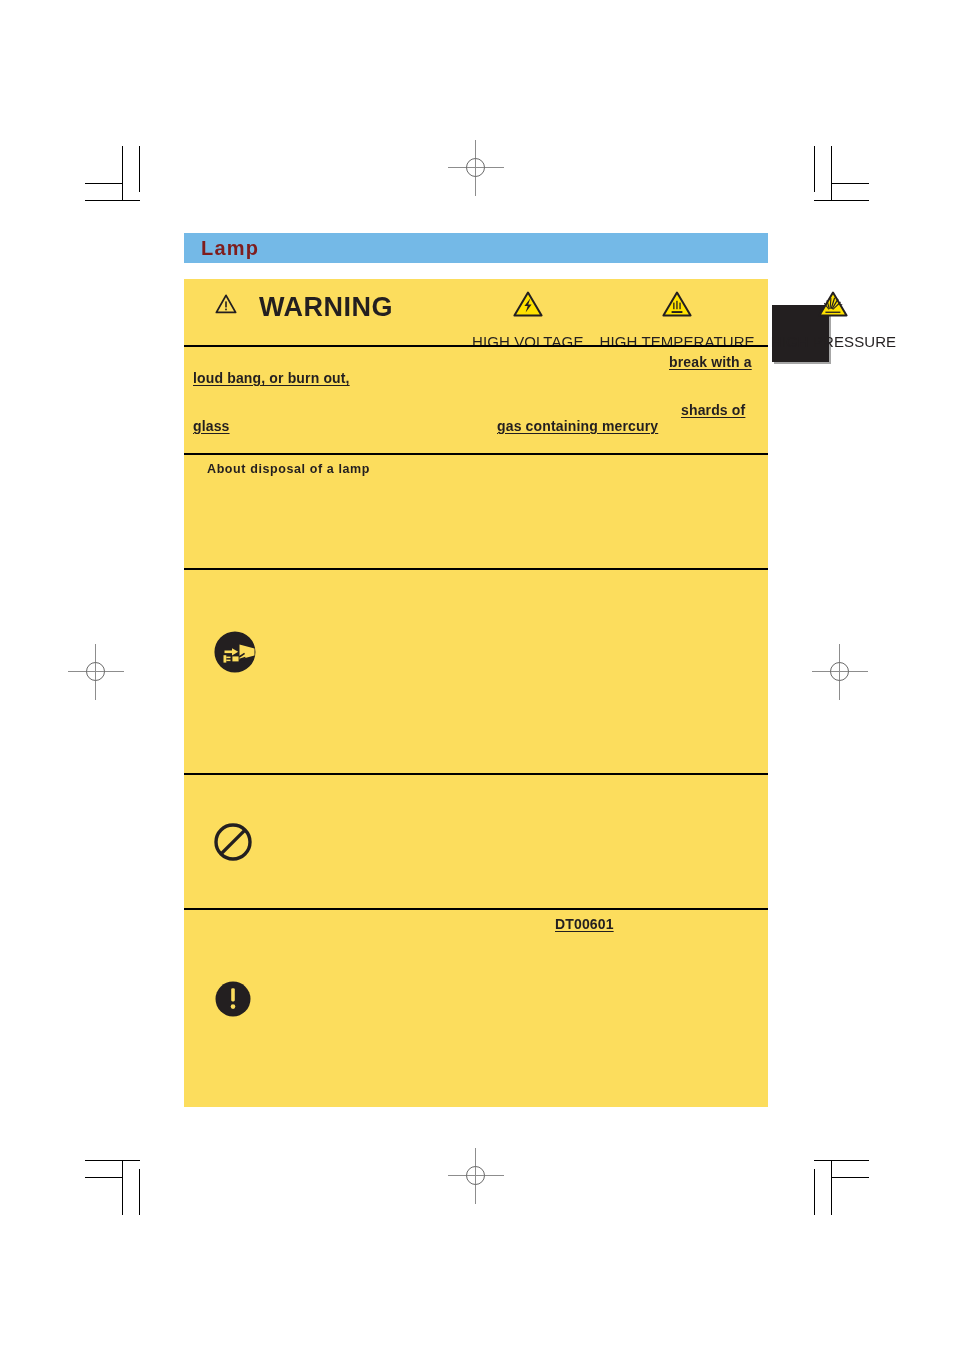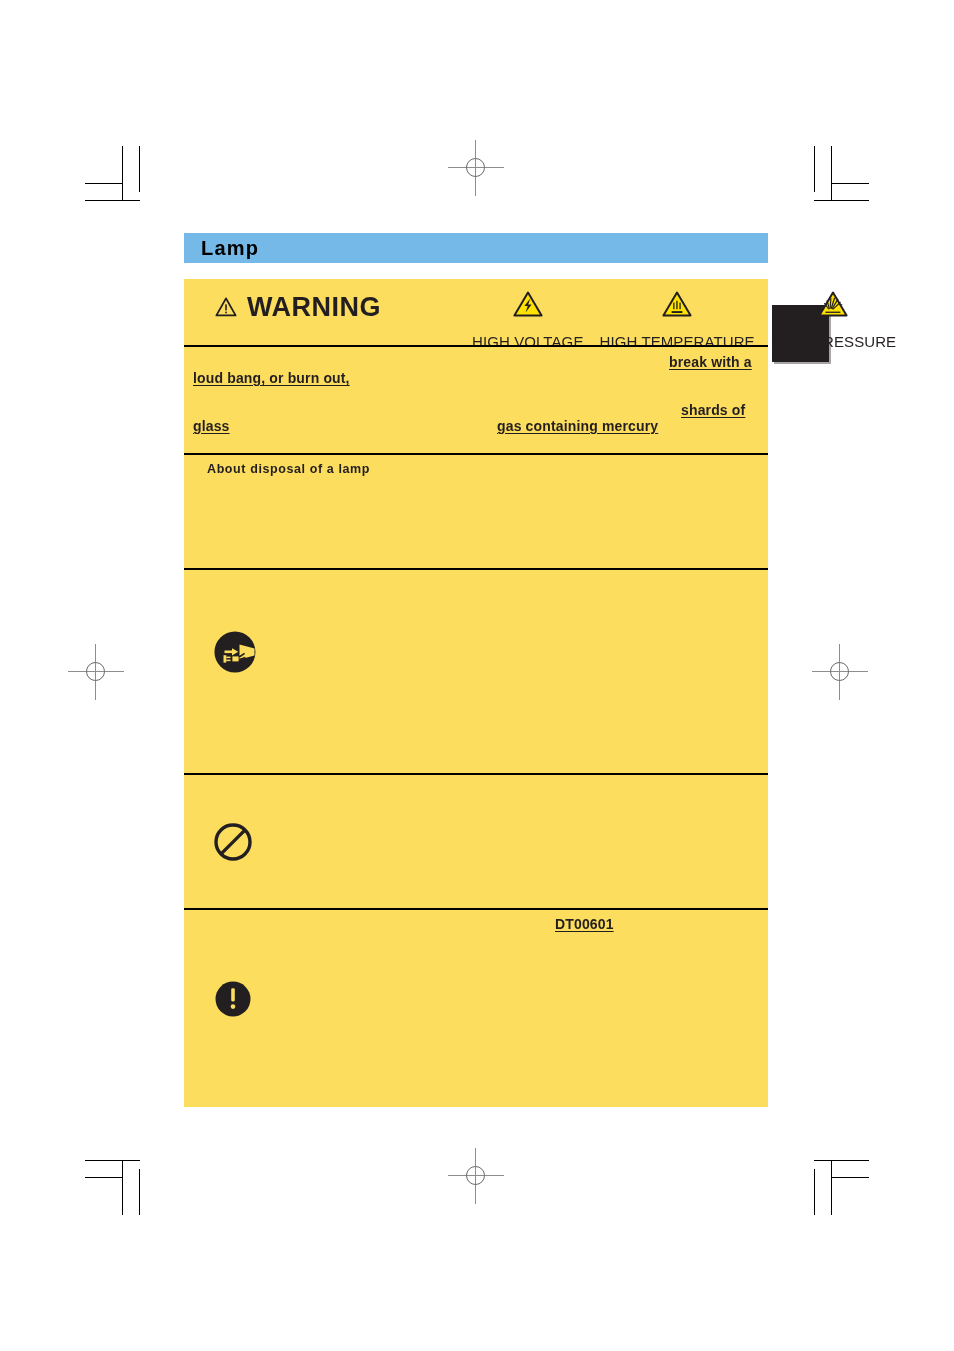--- a/index.html
+++ b/index.html
@@ -64,21 +64,21 @@
     width: 584px;
     height: 30px;
     background: #74b9e7;
   }
   .section-header .title {
     position: absolute;
     left: 17px;
     top: 4px;
     font-size: 20px;
     font-weight: bold;
-    color: #000000;
+    color: #7f1d1d;
     letter-spacing: 1.2px;
   }
 
   .warn-box {
     position: absolute;
     left: 184px;
     top: 279px;
     width: 584px;
     height: 828px;
     background: #fcdd5d;
@@ -96,22 +96,22 @@
   .warn-head {
     position: absolute;
     left: 0; top: 0;
     width: 584px; height: 66px;
   }
   .warn-title {
     position: absolute;
     left: 31px;
     top: 15px;
     display: flex;
-    align-items: flex-end;
-    gap: 10px;
+    align-items: flex-start;
+    gap: 22px;
   }
   .warn-title .word {
     font-size: 27px;
     font-weight: bold;
     color: #231f20;
     letter-spacing: 0.5px;
     line-height: 1;
   }
 
   .hazards {

